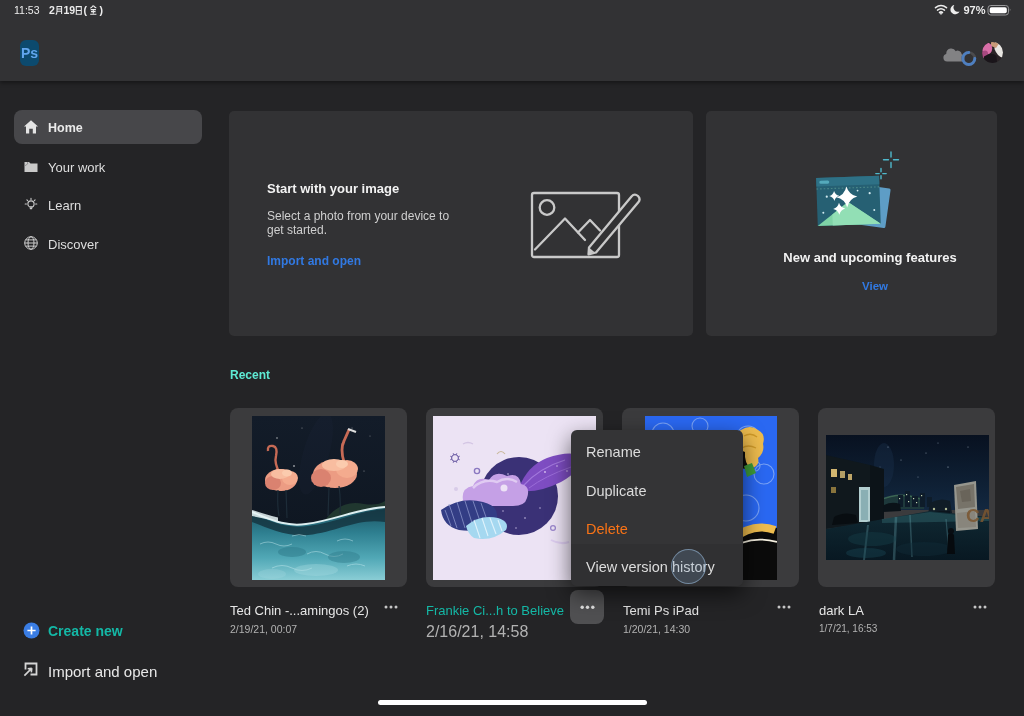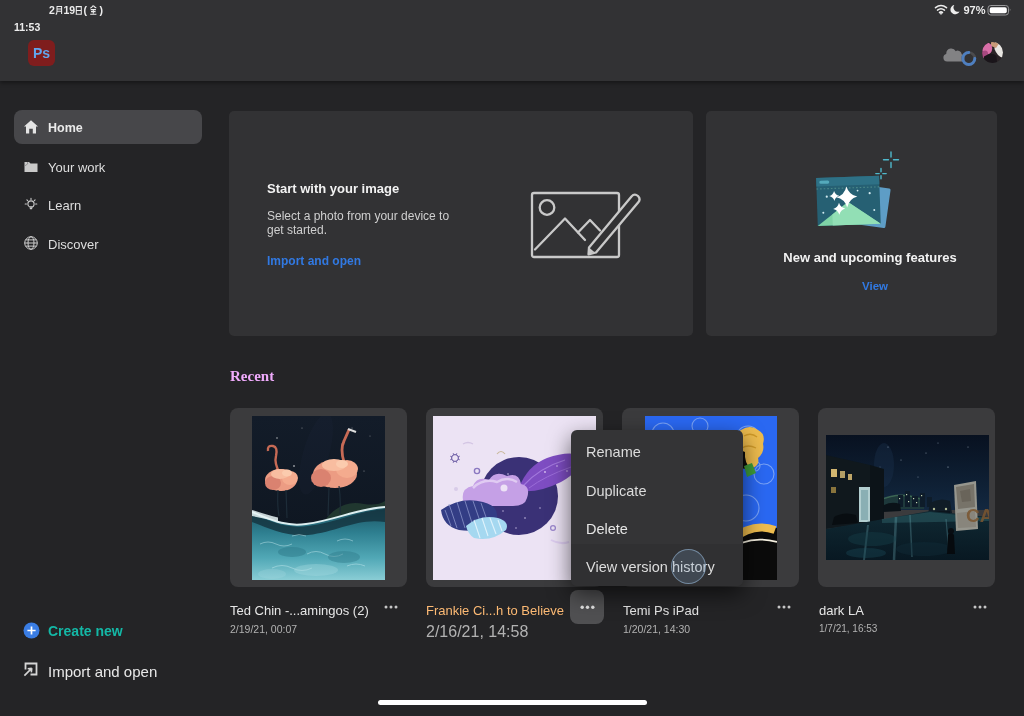--- a/index.html
+++ b/index.html
@@ -5,21 +5,21 @@
   * { margin:0; padding:0; box-sizing:border-box; }
   html,body { width:1024px; height:716px; overflow:hidden; }
   body { background:#242426; font-family:"Liberation Sans", sans-serif; position:relative; transform:translateZ(0); }
   .abs { position:absolute; }
 </style>
 </head>
 <body>
 
 <div class="abs" id="header" style="left:0;top:0;width:1024px;height:81px;background:#323234;box-shadow:0 2px 4px rgba(0,0,0,0.4);"></div>
 
-<div class="abs" style="left:14px;top:4px;color:#ededed;font-size:10.5px;font-weight:bold;margin-top:17px;">11:53</div>
+<div class="abs" style="left:14px;top:4px;color:#ededed;font-size:10.5px;font-weight:normal;">11:53</div>
 <svg class="abs" style="left:49px;top:3px;" width="58" height="14" viewBox="0 0 58 14">
   <g fill="#ededed" font-family="Liberation Sans" font-size="10.5" font-weight="bold">
     <text x="0" y="11">2</text>
     <text x="14.5" y="11">19</text>
     <text x="34.5" y="11">(</text>
     <text x="50.5" y="11">)</text>
   </g>
   <g stroke="#ededed" stroke-width="1.05" fill="none">
 
     <path d="M7.6 3.4 L12.6 3.4 L12.6 11 M8 3.4 L8 8.5 Q8 10.6 6.8 11.6 M8.4 5.9 L12.2 5.9 M8.4 8.3 L12.2 8.3"></path>
@@ -37,21 +37,21 @@
     <path d="M5.6 8.5 Q7 7.4 8.4 8.5" stroke-width="1.7"></path>
   </g>
   <circle cx="7" cy="9.7" r="0.9" fill="#ededed"></circle>
   <path d="M20.3 1.0 A4.7 4.7 0 1 0 25.5 7.4 A4.3 4.3 0 0 1 20.3 1.0 Z" fill="#ededed"></path>
   <text x="29.5" y="9.8" fill="#ededed" font-family="Liberation Sans" font-size="11" font-weight="bold">97%</text>
   <rect x="54" y="1.5" width="20.5" height="9.5" rx="2.8" fill="none" stroke="#98989a" stroke-width="1"></rect>
   <rect x="55.7" y="3.2" width="17.1" height="6.1" rx="1.8" fill="#ffffff"></rect>
   <path d="M75.8 4.3 Q77.2 5.8 75.8 7.4 Z" fill="#98989a"></path>
 </svg>
 
-<div class="abs" style="left:20px;top:40px;width:27px;height:26px;border-radius:6px;background:#7f1d1d;color:#61a6ee;font-size:14px;font-weight:bold;text-align:center;line-height:26px;margin-left:8px;">Ps</div>
+<div class="abs" style="left:20px;top:40px;width:19px;height:26px;border-radius:6px;background:#0c4a6e;color:#61a6ee;font-size:14px;font-weight:bold;text-align:center;line-height:26px;">Ps</div>
 
 <svg class="abs" style="left:941px;top:41px;" width="40" height="30" viewBox="0 0 40 30">
   <path d="M6.2 20.5 Q2.4 20.5 2.4 16.8 Q2.4 13.6 5.2 13.1 Q5.2 8.2 9.6 7.6 Q13.2 7.2 14.8 10.2 Q15.8 9.4 17.4 9.7 Q20.4 10.2 20.6 13.2 Q23.4 13.6 23.4 16.9 Q23.4 20.5 20 20.5 Z" fill="#828284"></path>
   <circle cx="27.8" cy="17.5" r="6" fill="none" stroke="#4b4b4d" stroke-width="2.7"></circle>
   <path d="M27.8 11.5 A6 6 0 1 0 33.8 17.5" fill="none" stroke="#4e7fc0" stroke-width="2.9" stroke-linecap="round"></path>
 </svg>
 <svg class="abs" style="left:982px;top:42px;" width="21" height="21" viewBox="0 0 21 21">
   <defs>
       <clipPath id="avc">
         <circle cx="10.5" cy="10.5" r="10.5"></circle>
@@ -159,21 +159,21 @@
         <circle cx="52" cy="43" r="0.9"></circle>
     </g>
     <path d="M41 38.5 Q43.2 47 51.5 49 Q43.2 51 41 59.5 Q38.8 51 30.5 49 Q38.8 47 41 38.5 Z" fill="#ffffff"></path>
     <path d="M28.5 42.5 Q29.6 46.4 33.5 47.5 Q29.6 48.6 28.5 52.5 Q27.4 48.6 23.5 47.5 Q27.4 46.4 28.5 42.5 Z" fill="#ffffff"></path>
     <path d="M33 54.5 Q34.3 59.2 39 60.5 Q34.3 61.8 33 66.5 Q31.7 61.8 27 60.5 Q31.7 59.2 33 54.5 Z" fill="#ffffff"></path>
   </g>
 </svg>
 <div class="abs" style="left:706px;top:250px;width:328px;text-align:center;color:#f2f2f2;font-size:13px;font-weight:bold;">New and upcoming features</div>
 <div class="abs" style="left:706px;top:280px;width:338px;text-align:center;color:#3179e2;font-size:11.5px;font-weight:bold;">View</div>
 
-<div class="abs" style="left:230px;top:368px;color:#f0abfc;font-size:15px;font-weight:bold;font-family:Liberation Serif, serif;">Recent</div>
+<div class="abs" style="left:230px;top:368px;color:#5eead4;font-size:12px;font-weight:bold;">Recent</div>
 
 <div class="abs" style="left:230px;top:408px;width:177px;height:179px;background:#3b3b3d;border-radius:8px;"></div>
 <div class="abs" style="left:426px;top:408px;width:177px;height:179px;background:#3b3b3d;border-radius:8px;"></div>
 <div class="abs" style="left:622px;top:408px;width:177px;height:179px;background:#3b3b3d;border-radius:8px;"></div>
 <div class="abs" style="left:818px;top:408px;width:177px;height:179px;background:#3b3b3d;border-radius:8px;"></div>
 
 <svg class="abs" style="left:252px;top:416px;" width="133" height="164" viewBox="0 0 133 164">
   <defs>
     <linearGradient id="sky1" x1="0" y1="0" x2="0" y2="1">
       <stop offset="0" stop-color="#131c29"></stop>
@@ -406,21 +406,21 @@
   <path d="M131 78 L149 76 L150 92 L132 93 Z" fill="#7e7a70" opacity="0.6"></path>
   <path d="M134 56 L144 54 L145 66 L136 67 Z" fill="#5c564c" opacity="0.5"></path>
   <text x="140" y="87" font-family="Liberation Sans" font-size="19" font-weight="bold" fill="#7a5630" opacity="0.85">CA</text>
 
   <path d="M122 100 Q125 95 128 100 L129 119 L121 119 Z" fill="#060a0e"></path>
   <circle cx="125" cy="96" r="3" fill="#080d12"></circle>
 </svg>
 
 <div class="abs" style="left:230px;top:603px;color:#e6e6e6;font-size:13px;">Ted Chin -...amingos (2)</div>
 <div class="abs" style="left:230px;top:622.5px;color:#b2b2b2;font-size:10.5px;">2/19/21, 00:07</div>
-<div class="abs" style="left:426px;top:603px;color:#fdba74;font-size:13px;">Frankie Ci...h to Believe</div>
+<div class="abs" style="left:426px;top:603px;color:#14b8a6;font-size:13px;">Frankie Ci...h to Believe</div>
 <div class="abs" style="left:426px;top:622.5px;color:#b2b2b2;font-size:16px;">2/16/21, 14:58</div>
 <div class="abs" style="left:623px;top:603px;color:#e6e6e6;font-size:13px;">Temi Ps iPad</div>
 <div class="abs" style="left:623px;top:622.5px;color:#b2b2b2;font-size:10.5px;">1/20/21, 14:30</div>
 <div class="abs" style="left:819px;top:603px;color:#e6e6e6;font-size:13px;">dark LA</div>
 <div class="abs" style="left:819px;top:622.5px;color:#b2b2b2;font-size:10px;">1/7/21, 16:53</div>
 
 <svg class="abs" style="left:384px;top:604px;" width="14" height="6" viewBox="0 0 14 6">
     <g fill="#c6c6c6">
       <circle cx="2" cy="3" r="1.5"></circle>
       <circle cx="7" cy="3" r="1.5"></circle>
@@ -448,18 +448,18 @@
       <circle cx="2.2" cy="3.2" r="1.7"></circle>
       <circle cx="7.5" cy="3.2" r="1.7"></circle>
       <circle cx="12.8" cy="3.2" r="1.7"></circle>
     </g>
   </svg>
 
 <div class="abs" style="left:571px;top:430px;width:172px;height:156px;background:#343436;border-radius:6px;box-shadow:0 8px 22px rgba(0,0,0,0.6);overflow:hidden;">
   <div style="position:absolute;left:0;top:114px;width:172px;height:42px;background:#303032;"></div>
   <div style="position:absolute;left:15px;top:14px;color:#dcdcdc;font-size:14.5px;">Rename</div>
   <div style="position:absolute;left:15px;top:52.5px;color:#dcdcdc;font-size:14.5px;">Duplicate</div>
-  <div style="position:absolute;left:15px;top:91px;color:#e5e5e5;font-size:14.5px;">Delete</div>
+  <div style="position:absolute;left:15px;top:91px;color:#f97316;font-size:14.5px;">Delete</div>
   <div style="position:absolute;left:15px;top:128.5px;color:#dcdcdc;font-size:14.5px;">View version history</div>
 </div>
 <div class="abs" style="left:671px;top:549px;width:35px;height:35px;border-radius:50%;background:rgba(125,158,195,0.22);border:1.5px solid rgba(148,180,212,0.6);"></div>
 
 <div class="abs" style="left:378px;top:700px;width:269px;height:5px;background:#ffffff;border-radius:3px;"></div>
 
 </body></html>

